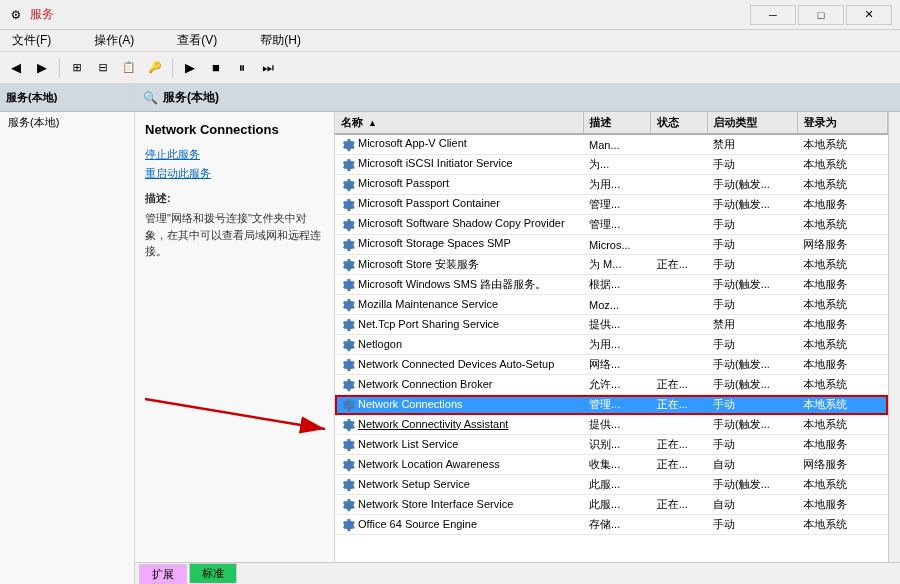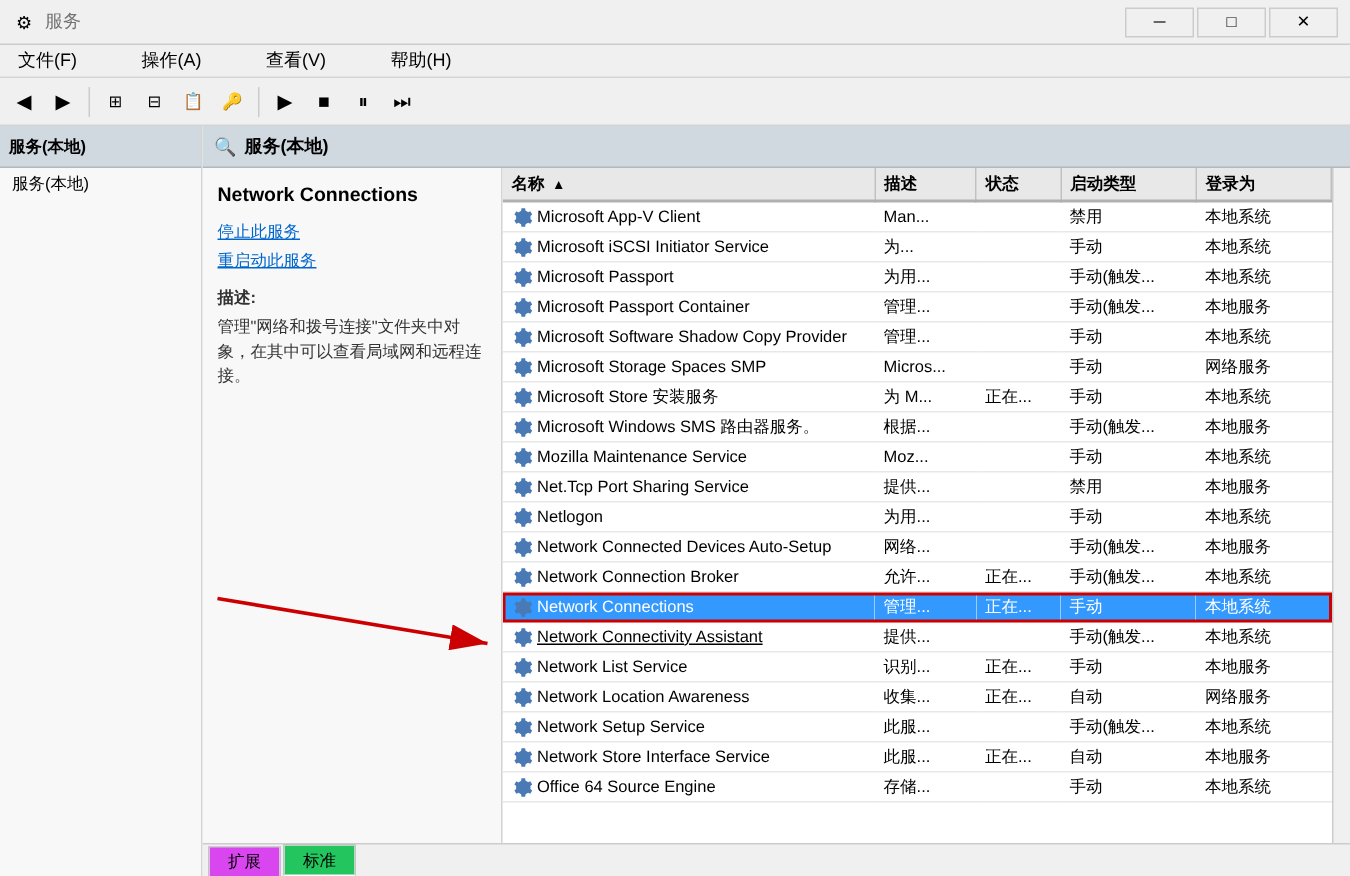--- a/index.html
+++ b/index.html
@@ -26,21 +26,21 @@
       width: 16px;
       height: 16px;
       margin-right: 6px;
       display: inline-flex;
       align-items: center;
       justify-content: center;
     }
     .title-bar-text {
       flex: 1;
       font-size: 12px;
-      color: #737373;
+      color: #b91c1c;
     }
     .title-bar-controls {
       display: flex;
       gap: 2px;
     }
     .title-btn {
       width: 46px;
       height: 20px;
       display: flex;
       align-items: center;
@@ -255,21 +255,21 @@
       height: 22px;
       display: flex;
       align-items: flex-end;
       background: #f0f0f0;
       border-top: 1px solid #ccc;
       padding: 0 4px;
     }
     .tab {
       padding: 2px 12px;
       font-size: 11px;
-      background: #d946ef;
+      background: #f0abfc;
       border: 1px solid #ccc;
       border-bottom: none;
       cursor: pointer;
       margin-right: 2px;
     }
     .tab.active {
       background: #22c55e;
       border-bottom: 1px solid white;
       z-index: 1;
     }

